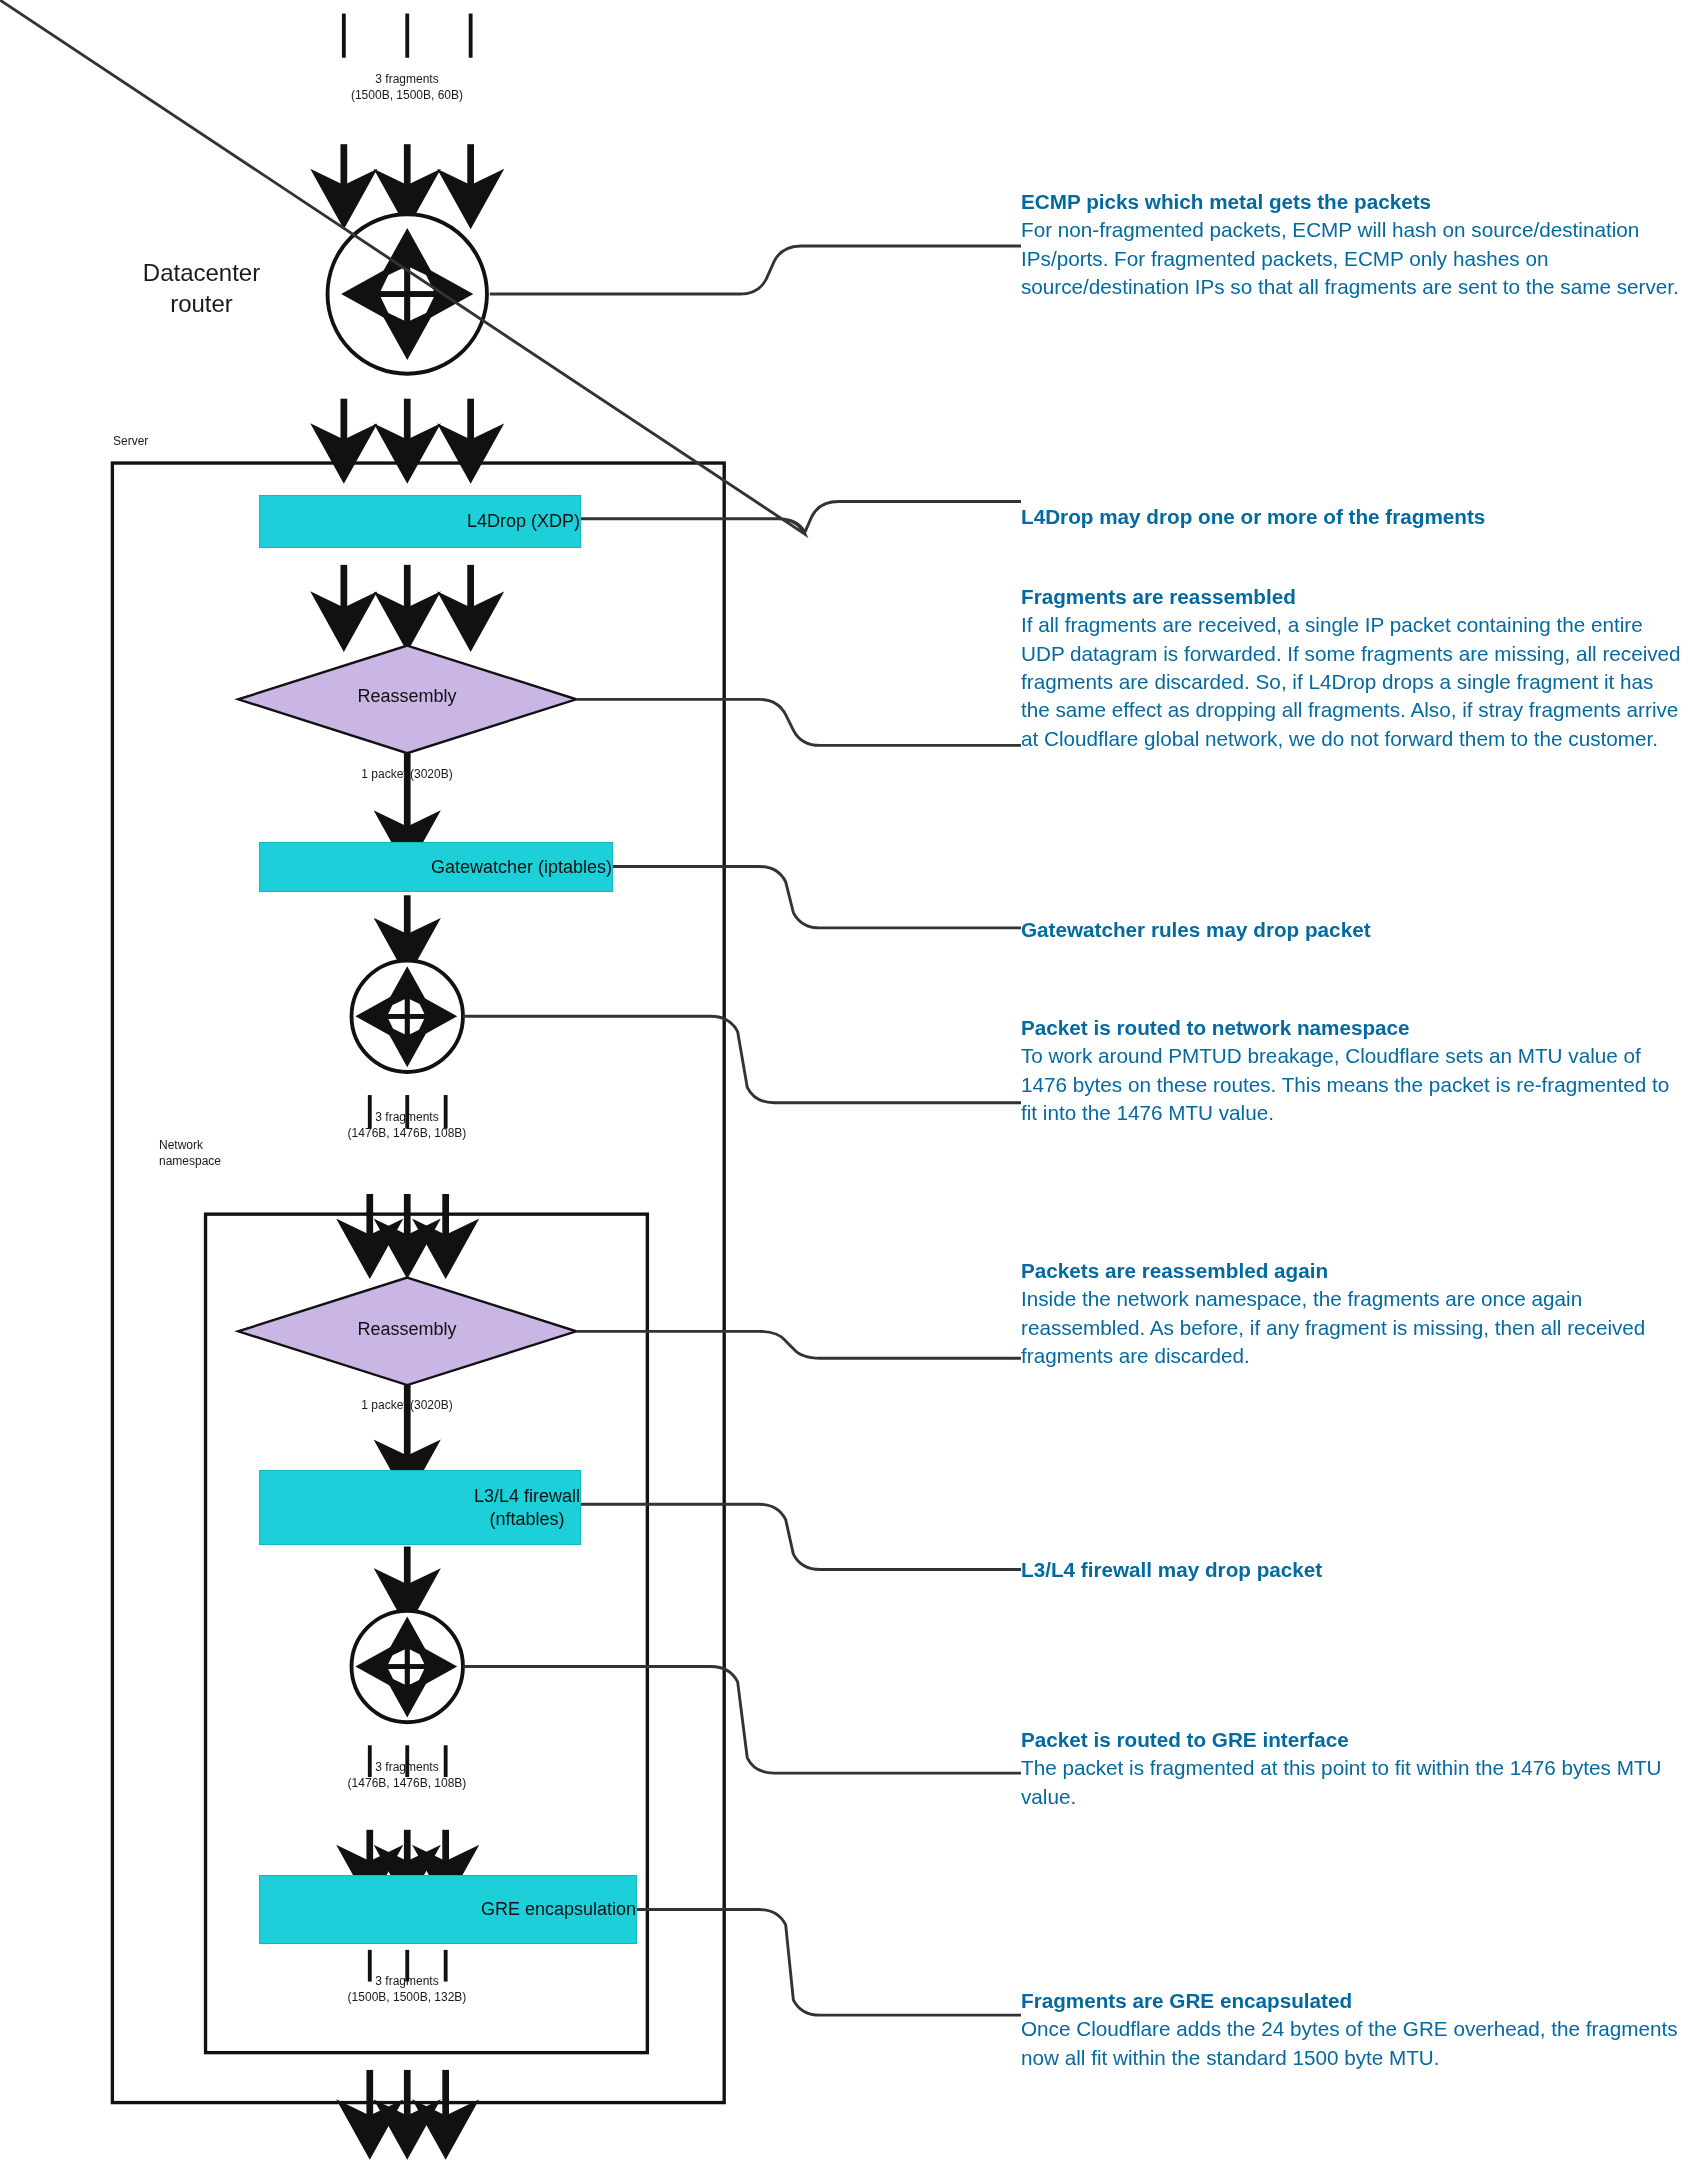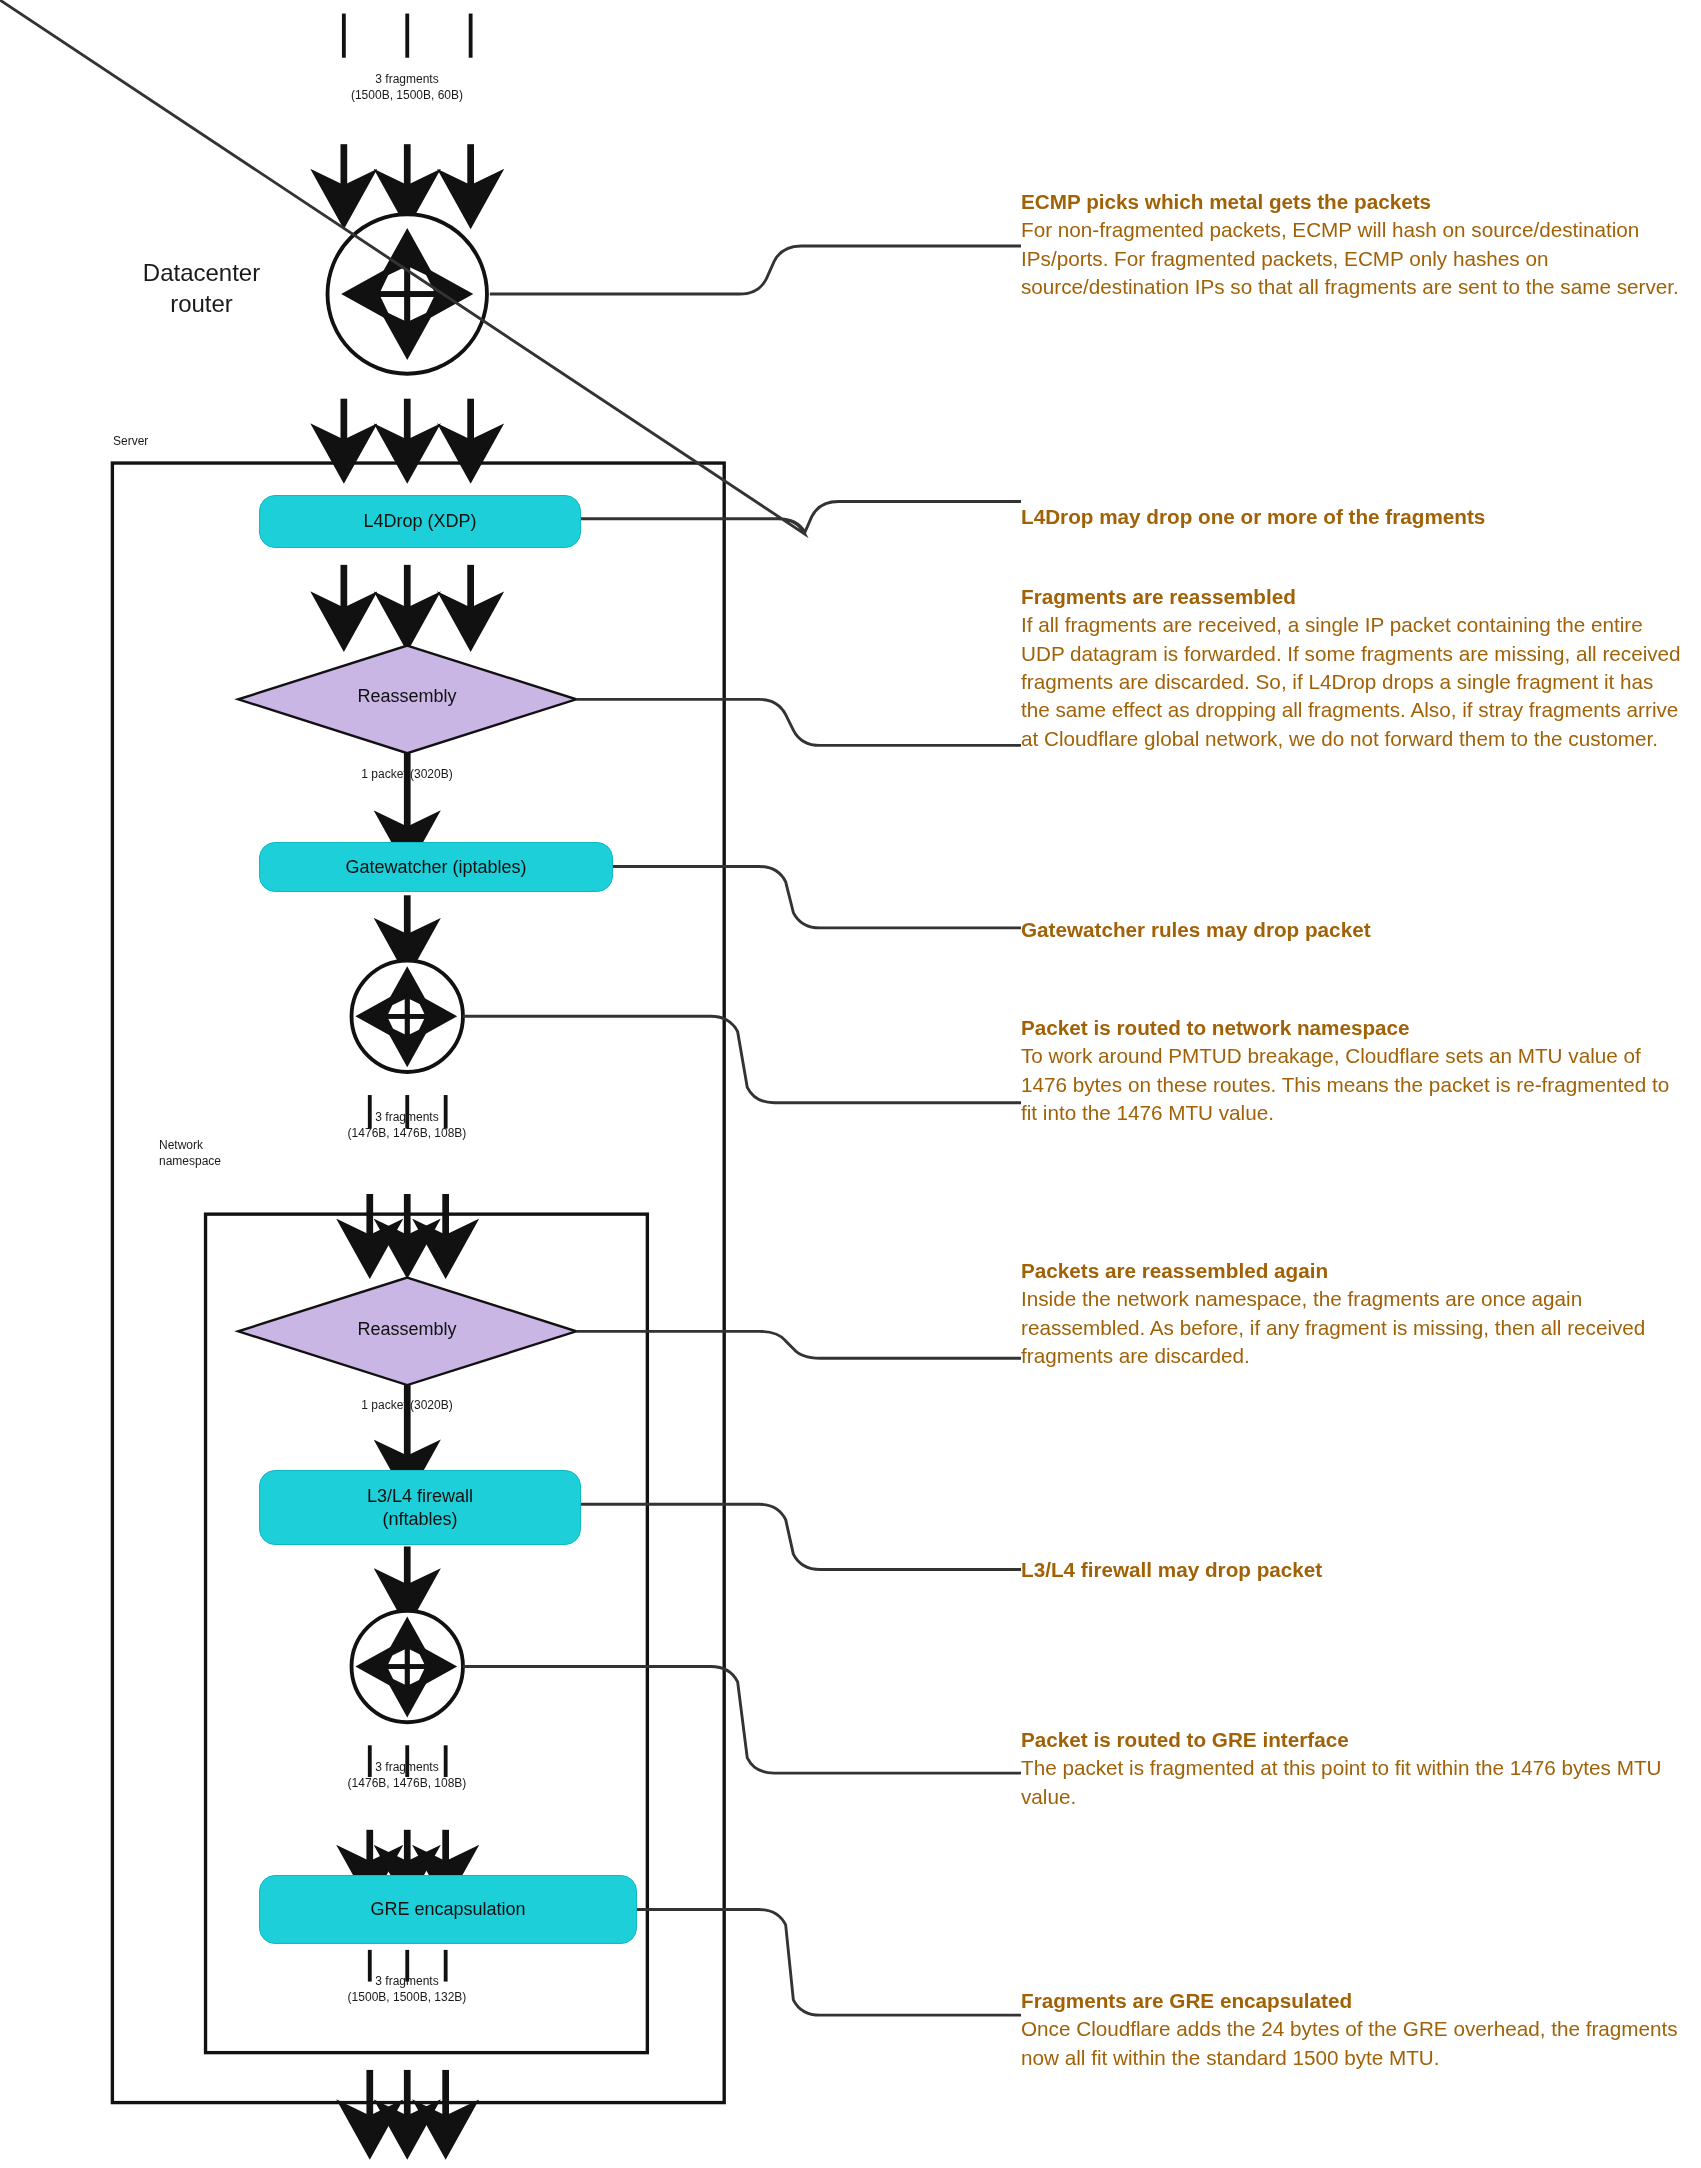--- a/index.html
+++ b/index.html
@@ -22,23 +22,22 @@
     left: 0;
     top: 0;
     width: 1701px;
     height: 2168px;
   }
   .node {
     position: absolute;
     box-sizing: border-box;
     display: flex;
     align-items: center;
-    justify-content: center;
-    text-align: center;
-    border-radius: 16px;
+    justify-content: flex-end;
+    text-align: center;
   }
   .box-proc {
     background: #1ccfd8;
     border: 1px solid #0fb9c2;
     color: #111;
     font-size: 18px;
     line-height: 1.25;
   }
   .label-plain {
     position: absolute;
@@ -69,21 +68,21 @@
     text-align: center;
     line-height: 1.3;
     white-space: pre-line;
     color: #1a1a1a;
   }
   .ann {
     position: absolute;
     width: 663px;
     font-size: 20.7px;
     line-height: 1.37;
-    color: #a16207;
+    color: #0369a1;
   }
   .ann .ann-title {
     font-weight: bold;
     display: block;
   }
   .ann .ann-body {
     display: block;
     white-space: normal;
   }
   .ann.title-only .ann-title {

